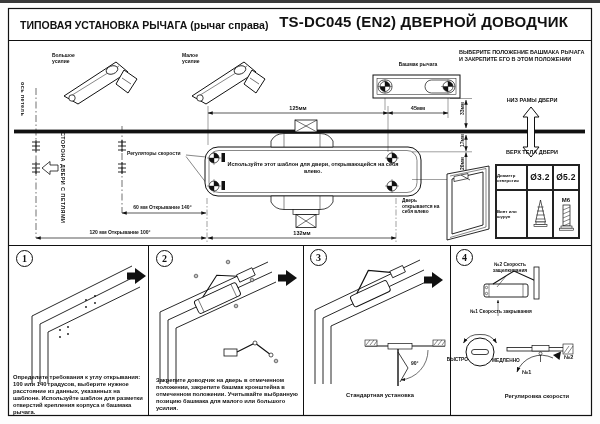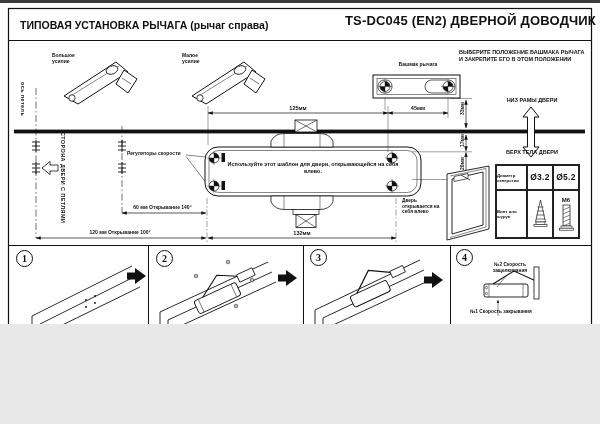--- a/index.html
+++ b/index.html
@@ -1,16 +1,16 @@
 <!DOCTYPE html>
 <html><head>
 <meta charset="utf-8">
 <style>
   html,body{margin:0;padding:0;background:#e8e8e8;}
-  #page{position:relative;width:600px;height:324px;background:#fdfdfd;
+  #page{position:relative;width:600px;height:424px;background:#fdfdfd;
         font-family:"Liberation Sans",sans-serif;color:#111;overflow:hidden;}
   .lbl{position:absolute;font-weight:700;color:#111;}
   .vt{position:absolute;writing-mode:vertical-rl;font-weight:700;color:#111;letter-spacing:.4px;}
   .vd{position:absolute;writing-mode:vertical-rl;transform:rotate(180deg);font:700 5px/6px "Liberation Sans",sans-serif;color:#111;}
   .cap{position:absolute;font:700 5.8px/6.9px "Liberation Sans",sans-serif;color:#111;text-align:left;}
   .num{position:absolute;width:15px;height:15px;border:1px solid #111;border-radius:50%;
        font:700 10px/15px "Liberation Serif",serif;text-align:center;background:#fff;}
   .tbl{position:absolute;display:grid;grid-template-columns:31px 26px 26px;grid-template-rows:25px 48px;
        border:1px solid #222;background:#fff;}
   .tbl>div{border:.5px solid #222;display:flex;align-items:center;justify-content:center;
@@ -188,21 +188,21 @@
   <rect x="563" y="344" width="10" height="10" fill="#fff" stroke="#111" stroke-width=".6"></rect>
   <path d="M564,353 l5,-7 M568,353 l5,-7" stroke="#111" stroke-width=".5"></path>
   <rect x="532" y="345.5" width="17" height="5.5" fill="#fff" stroke="#111" stroke-width=".7"></rect>
   <circle cx="540.5" cy="353.5" r="1.5" fill="#fff" stroke="#111" stroke-width=".6"></circle>
   <path d="M540.5,355 V362" stroke="#111" stroke-width=".7"></path>
   <path d="M517,372 A26,26 0 0 1 553,358" fill="none" stroke="#111" stroke-width=".7" marker-start="url(#ma)"></path>
   <path d="M553,355 L561,351.5 L559.5,360 Z" fill="#111"></path>
 </svg>
 
 <div class="lbl" style="left:20px;top:19px;font-size:10.5px;">ТИПОВАЯ УСТАНОВКА РЫЧАГА (рычаг справа)</div>
-<div class="lbl" style="right:4px;top:13px;font-size:13px;letter-spacing:.2px;">TS-DC045 (EN2) ДВЕРНОЙ ДОВОДЧИК</div>
+<div class="lbl" style="right:32px;top:13px;font-size:15px;letter-spacing:.2px;">TS-DC045 (EN2) ДВЕРНОЙ ДОВОДЧИК</div>
 
 <div class="lbl" style="left:52px;top:52px;width:38px;font-size:5px;line-height:6px;">Большое усилие</div>
 <div class="lbl" style="left:182px;top:52px;width:30px;font-size:5px;line-height:6px;">Малое усилие</div>
 <div class="vt" style="left:20px;top:82px;height:48px;font-size:5.5px;">ось петель</div>
 <div class="vt" style="left:60px;top:132px;height:108px;font-size:5.5px;">СТОРОНА ДВЕРИ С ПЕТЛЯМИ</div>
 <div class="lbl" style="left:127px;top:151px;width:60px;font-size:5px;line-height:5.5px;">Регуляторы скорости</div>
 <div class="lbl" style="left:226px;top:161px;width:174px;font-size:5.5px;line-height:6.5px;text-align:center;">Используйте этот шаблон для двери, открывающейся на себя влево.</div>
 <div class="lbl" style="left:388px;top:61px;width:60px;font-size:5px;text-align:center;">Башмак рычага</div>
 
 <div class="lbl" style="left:283px;top:105px;width:30px;font-size:5.5px;text-align:center;">125мм</div>

